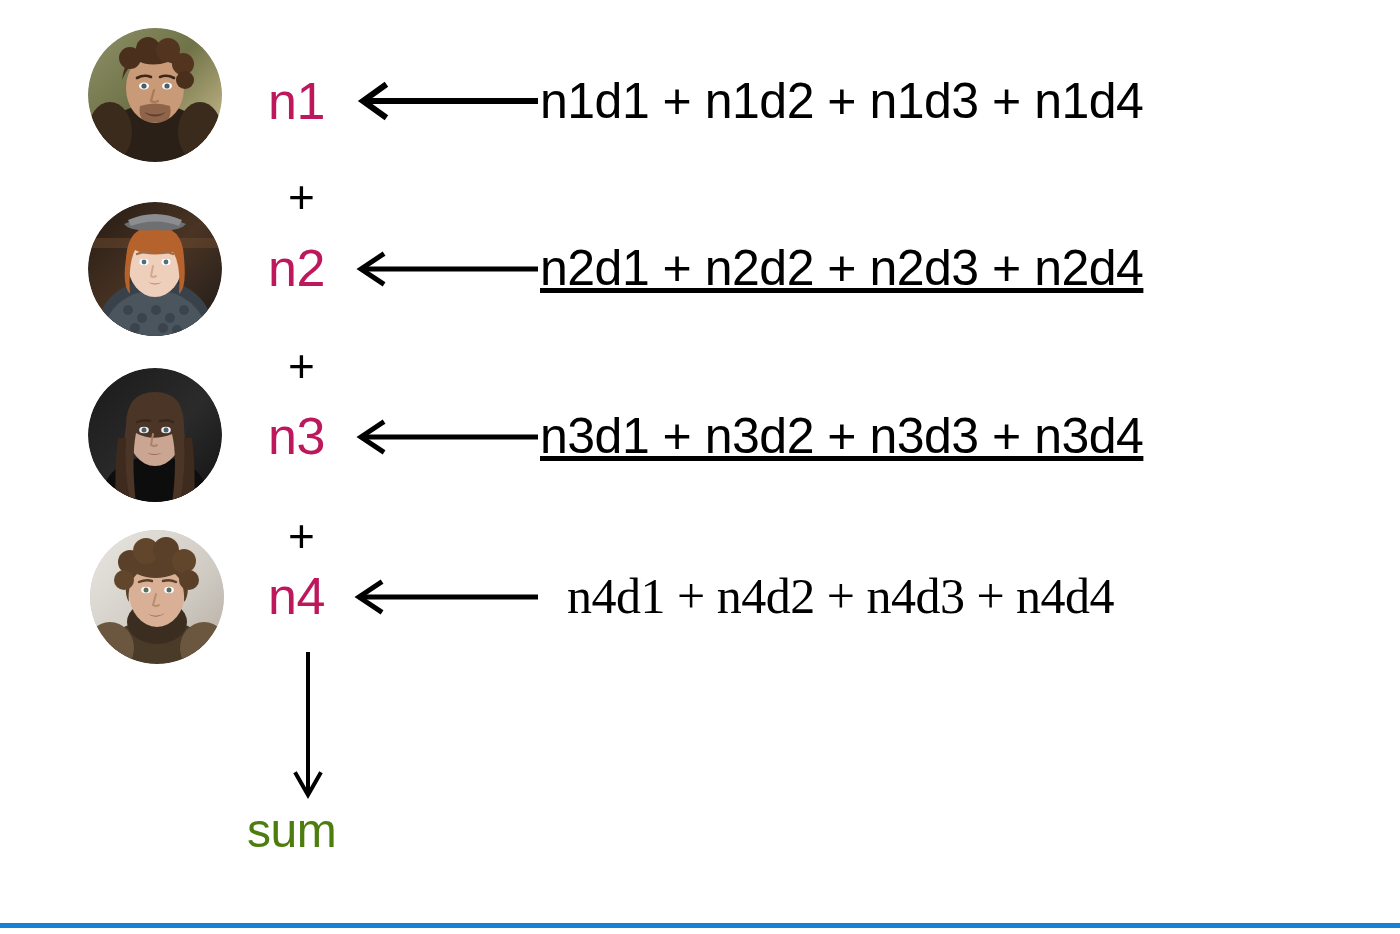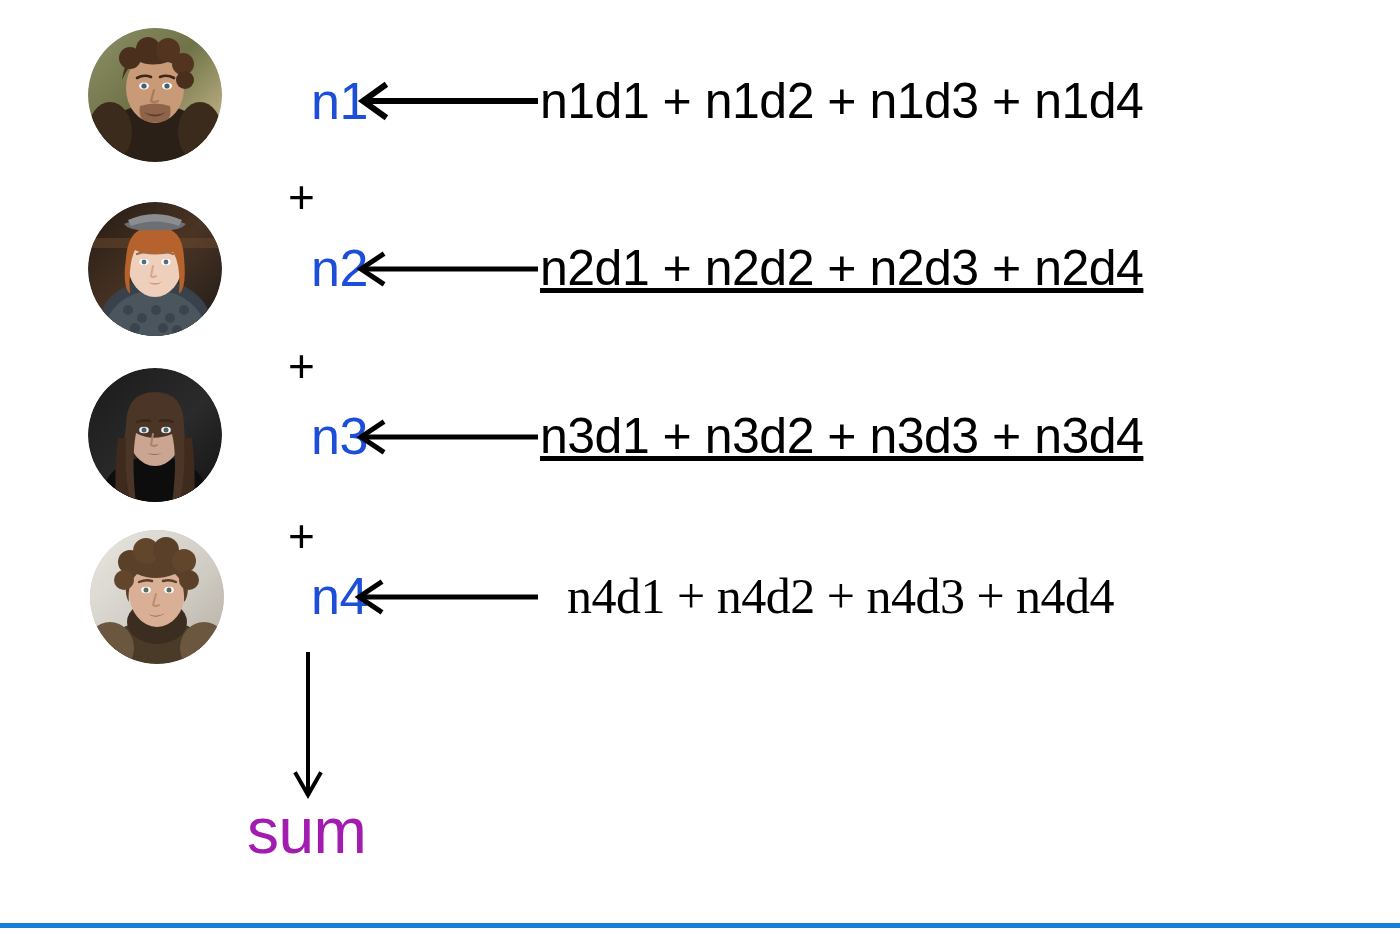--- a/index.html
+++ b/index.html
@@ -34,22 +34,21 @@
   }
   .avatar svg { display: block; width: 134px; height: 134px; }
 
   
   .node-label {
     position: absolute;
     font-size: 52px;
     line-height: 52px;
     letter-spacing: -0.5px;
     white-space: nowrap;
-    color: #1d4ed8;
-    margin-left: 43px;
+    color: #be185d;
   }
 
   
   .plus-sign {
     position: absolute;
     font-size: 46px;
     line-height: 46px;
     font-weight: 500;
     color: #000;
     white-space: nowrap;
@@ -74,25 +73,25 @@
 
   
   .v-arrow {
     position: absolute;
   }
   .v-arrow svg { display: block; overflow: visible; }
 
   
   .sum-label {
     position: absolute;
-    font-size: 64px;
+    font-size: 48px;
     line-height: 56px;
     letter-spacing: -0.5px;
     white-space: nowrap;
-    color: #a21caf;
+    color: #4d7c0f;
   }
 
   
   .bottom-rule {
     position: absolute;
     left: 0;
     width: 1400px;
     height: 5px;
   }
 </style>

